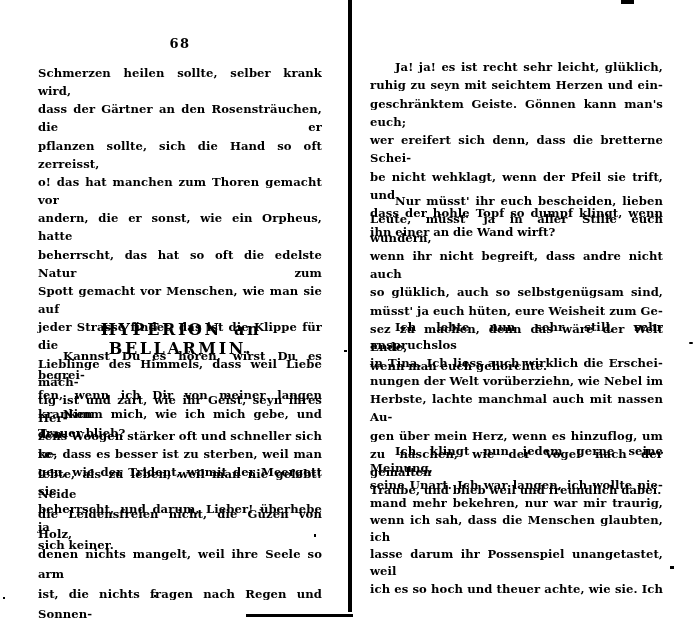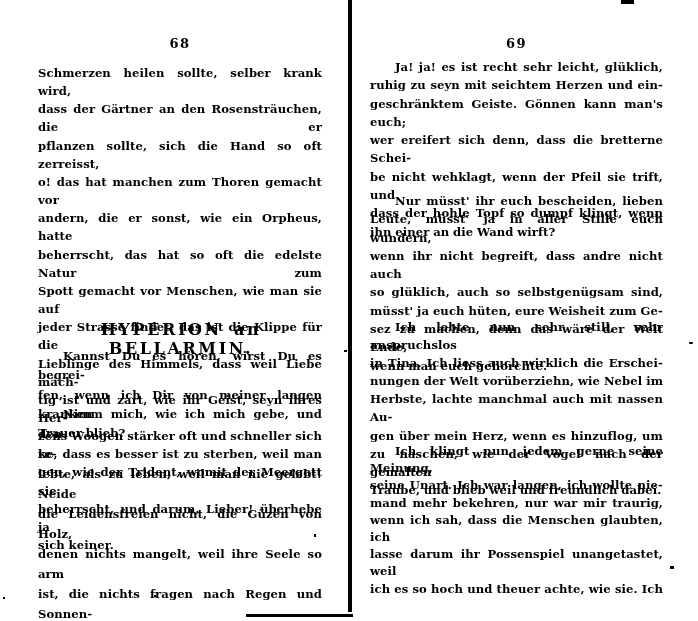--- a/index.html
+++ b/index.html
@@ -103,21 +103,20 @@
       <div class="line">Nimm mich, wie ich mich gebe, und den-</div>
       <div class="line">ke, dass es besser ist zu sterben, weil man</div>
       <div class="line">lebte, als zu leben, weil man nie gelebt! Neide</div>
       <div class="line">die Leidensfreien nicht, die Güzen von Holz,</div>
       <div class="line">denen nichts mangelt, weil ihre Seele so arm</div>
       <div class="line">ist, die nichts fragen nach Regen und Sonnen-</div>
     </div>
 </div>
 
 <div class="page page-right">
-  <div class="pagenum">69</div>
 
   <div class="block rp1 indent">
       <div class="line">Ja! ja! es ist recht sehr leicht, glüklich,</div>
       <div class="line">ruhig zu seyn mit seichtem Herzen und ein-</div>
       <div class="line">geschränktem Geiste. Gönnen kann man's euch;</div>
       <div class="line">wer ereifert sich denn, dass die bretterne Schei-</div>
       <div class="line">be nicht wehklagt, wenn der Pfeil sie trift, und</div>
       <div class="line">dass der hohle Topf so dumpf klingt, wenn</div>
       <div class="line last">ihn einer an die Wand wirft?</div>
     </div>

